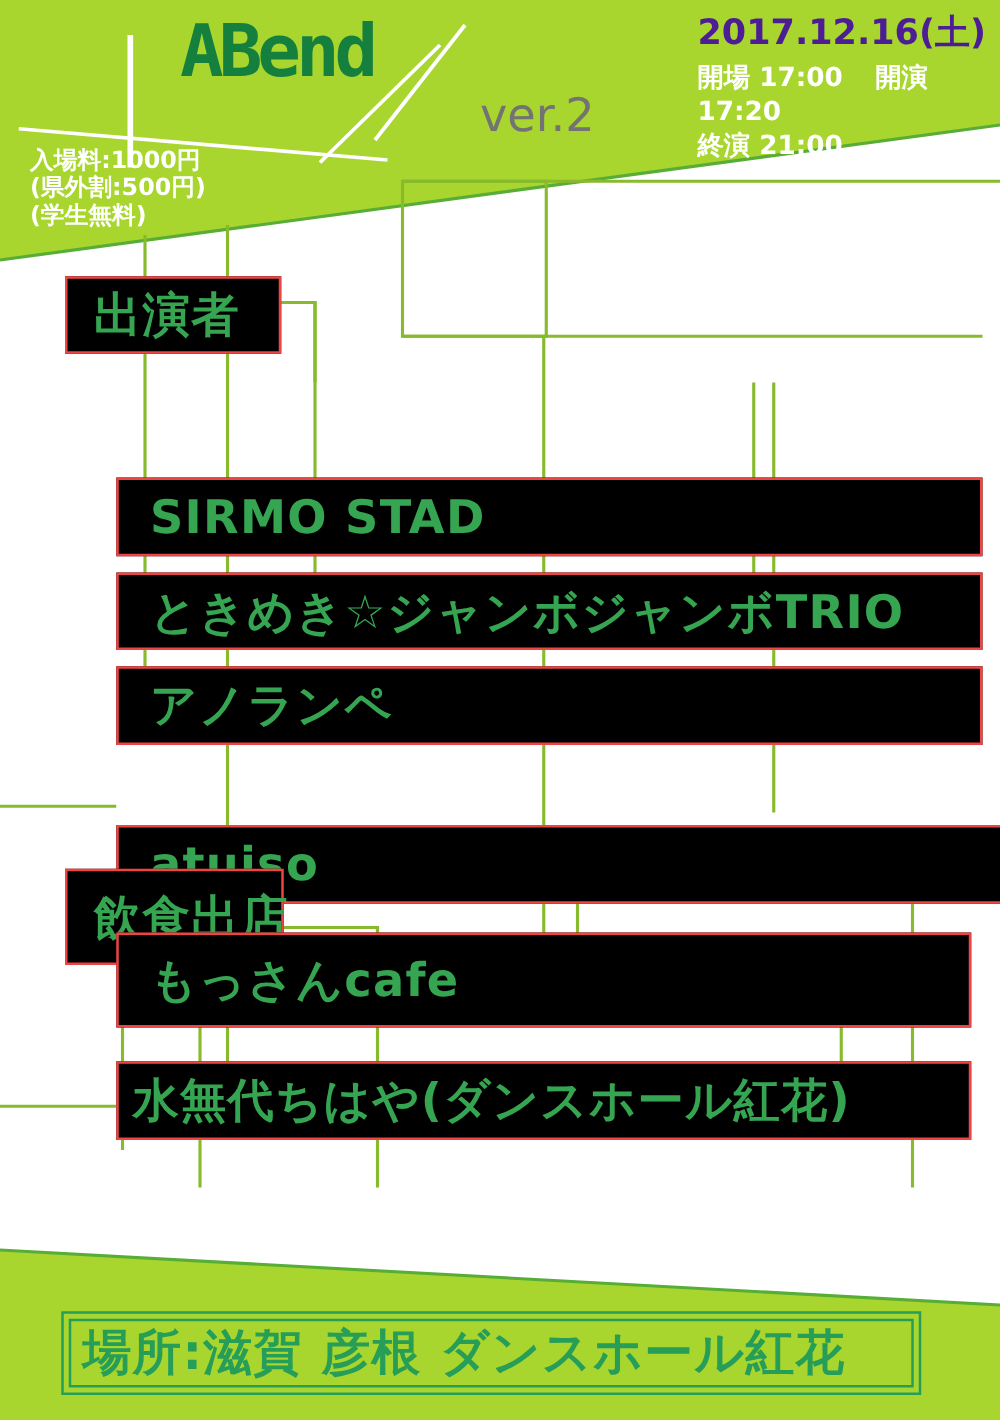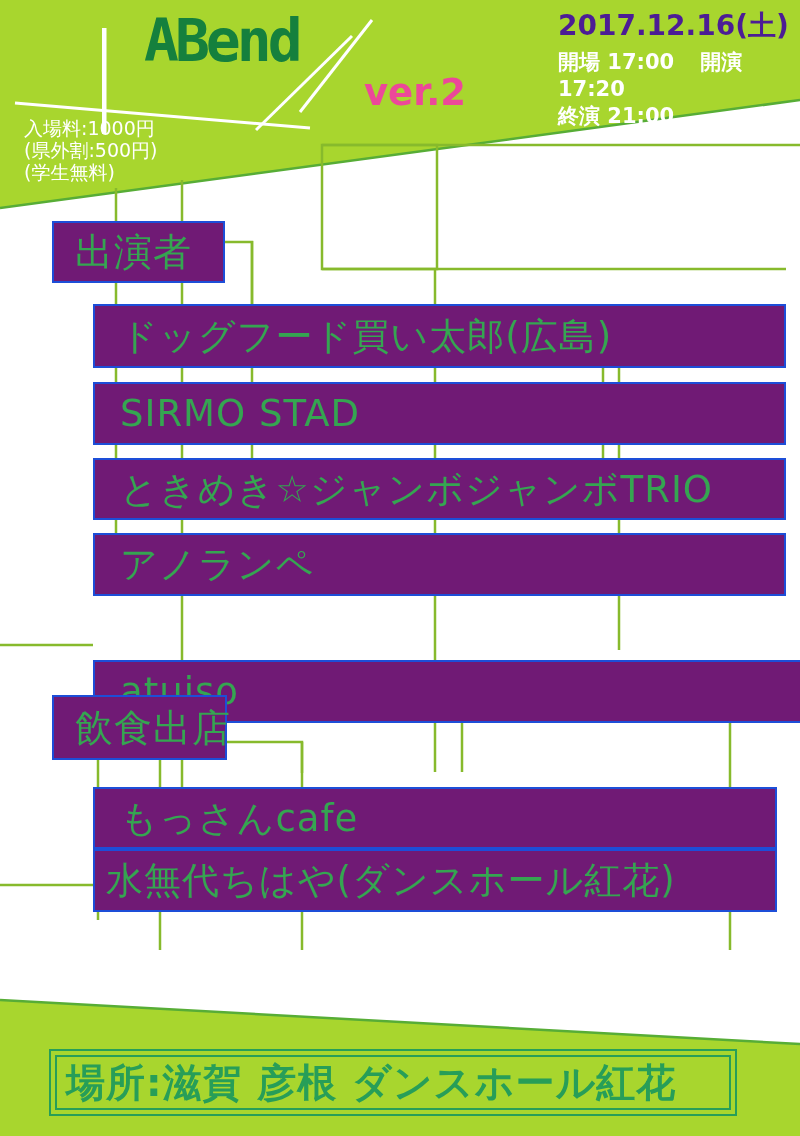--- a/index.html
+++ b/index.html
@@ -8,30 +8,30 @@
     overflow:hidden;margin:0 auto;
     font-family:"DejaVu Sans","Liberation Sans",sans-serif;
   }
   .art{position:absolute;left:0;top:0;width:800px;height:1136px;z-index:1;}
   
   .hdr-title{
     position:absolute;left:144px;top:12px;z-index:3;color:#15803d;
     font-family:"DejaVu Sans Mono","Liberation Mono",monospace;
     font-weight:bold;font-size:58px;letter-spacing:-4px;line-height:1;
   }
-  .hdr-ver{position:absolute;left:364px;top:74px;z-index:3;color:#ec4899;font-weight:bold;font-size:37px;line-height:1;}
+  .hdr-ver{position:absolute;left:384px;top:74px;z-index:3;color:#737373;font-weight:normal;font-size:37px;line-height:1;}
   .hdr-date{position:absolute;left:558px;top:12px;z-index:3;color:#4c1d95;font-weight:bold;font-size:28px;line-height:1;}
   .hdr-times{position:absolute;left:558px;top:49px;z-index:3;color:#fff;font-weight:bold;font-size:21px;line-height:27px;}
   .hdr-times .gap{display:inline-block;width:26px;}
-  .hdr-price{position:absolute;left:24px;top:117px;z-index:3;color:#fff;font-weight:normal;font-size:19px;line-height:22px;}
+  .hdr-price{position:absolute;left:24px;top:117px;z-index:3;color:#fff;font-weight:bold;font-size:19px;line-height:22px;}
   
   .fbox{
-    position:absolute;z-index:2;background:#701a75;border:2px solid #1d4ed8;
+    position:absolute;z-index:2;background:#000000;border:2px solid #ef4444;
     box-sizing:border-box;display:flex;align-items:center;
-    color:#35a551;font-weight:normal;font-size:37px;letter-spacing:1px;
+    color:#35a551;font-weight:bold;font-size:37px;letter-spacing:1px;
     white-space:nowrap;padding-left:25px;line-height:1;
   }
   .fbox.label{font-size:38px;padding-left:21px;}
   
   .venue-outer{
     position:absolute;left:49px;top:1049px;width:688px;height:67px;z-index:2;
     border:2px solid #279e58;box-sizing:border-box;
   }
   .venue-inner{
     position:absolute;left:4px;top:4px;right:4px;bottom:4px;
@@ -93,27 +93,26 @@
     <span>開場 17:00</span><span class="gap"></span><span>開演 17:20</span><br>
     <span>終演 21:00</span>
   </div>
   <div class="hdr-price">
     <div>入場料:1000円</div>
     <div>(県外割:500円)</div>
     <div>(学生無料)</div>
   </div>
 
   <div class="fbox label" style="left:52px;top:221px;width:173px;height:62px;">出演者</div>
-  <div class="fbox" style="left:93px;top:304px;width:693px;height:64px;">ドッグフード買い太郎(広島)</div>
   <div class="fbox" style="left:93px;top:382px;width:693px;height:63px;">SIRMO STAD</div>
   <div class="fbox" style="left:93px;top:458px;width:693px;height:62px;">ときめき☆ジャンボジャンボTRIO</div>
   <div class="fbox" style="left:93px;top:533px;width:693px;height:63px;">アノランペ</div>
   <div class="fbox" style="left:93px;top:612px;width:732px;height:63px;margin-top:48px;">atuiso</div>
 
-  <div class="fbox label" style="left:52px;top:695px;width:175px;height:65px;">飲食出店</div>
-  <div class="fbox" style="left:93px;top:787px;width:684px;height:62px;">もっさんcafe</div>
+  <div class="fbox label" style="left:52px;top:695px;width:175px;height:77px;">飲食出店</div>
+  <div class="fbox" style="left:93px;top:746px;width:684px;height:76px;">もっさんcafe</div>
   <div class="fbox" style="left:93px;top:849px;width:684px;height:63px;padding-left:11px;">水無代ちはや(ダンスホール紅花)</div>
 
   <div class="venue-outer">
     <div class="venue-inner">場所:滋賀 彦根 ダンスホール紅花</div>
   </div>
 
 </div>
 
 </body></html>

